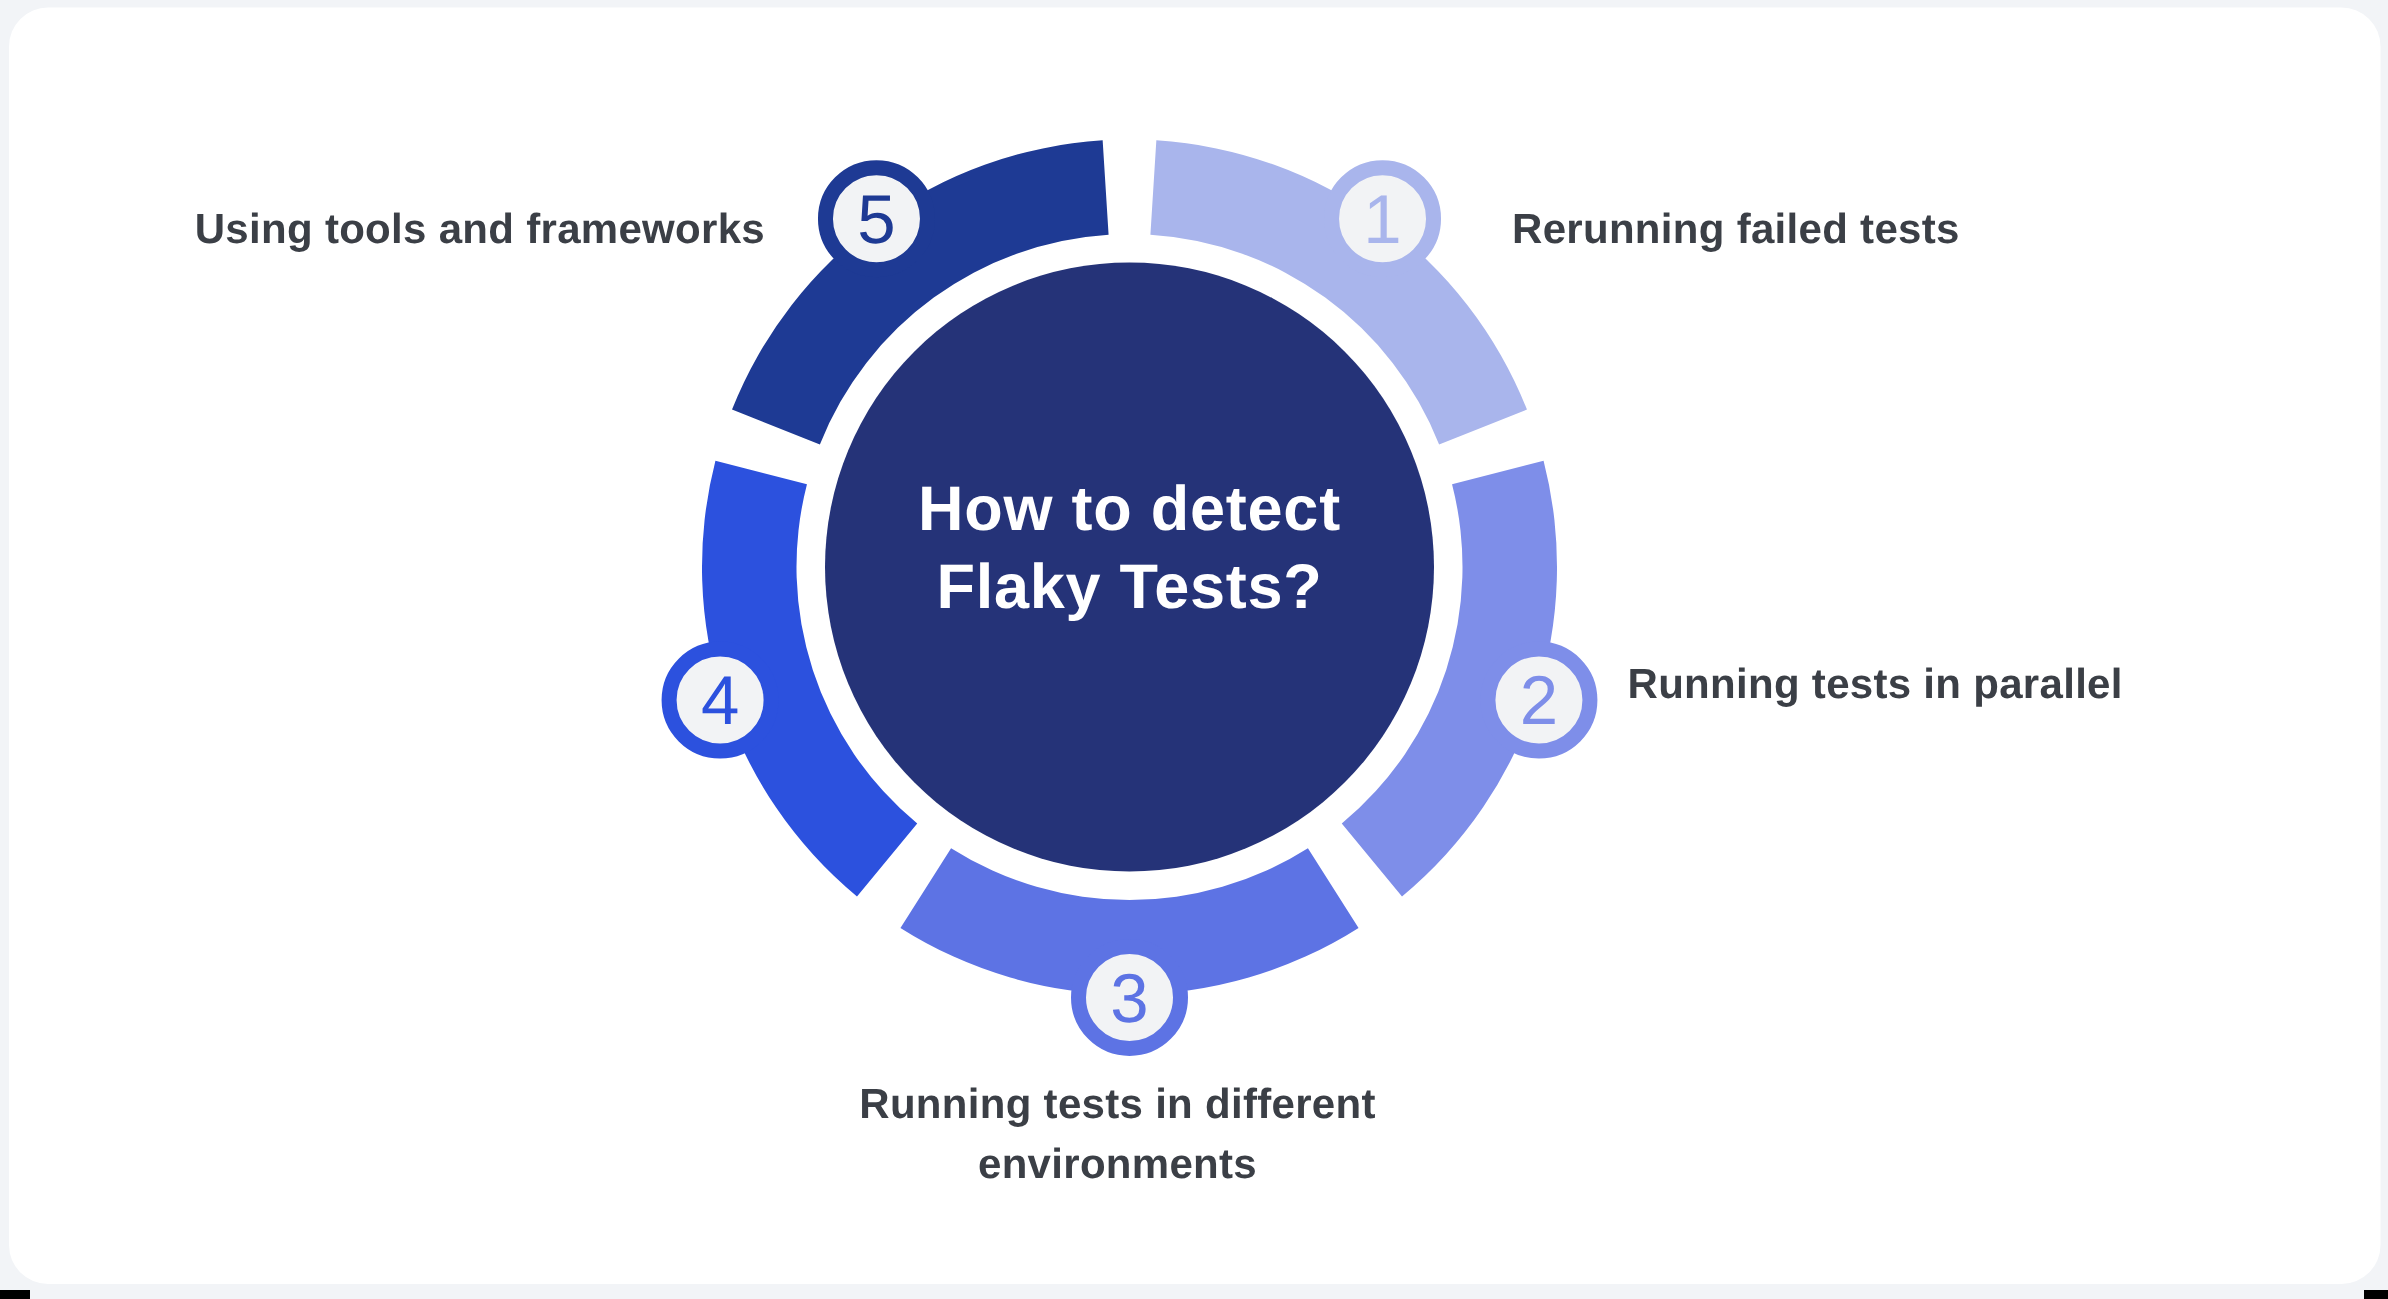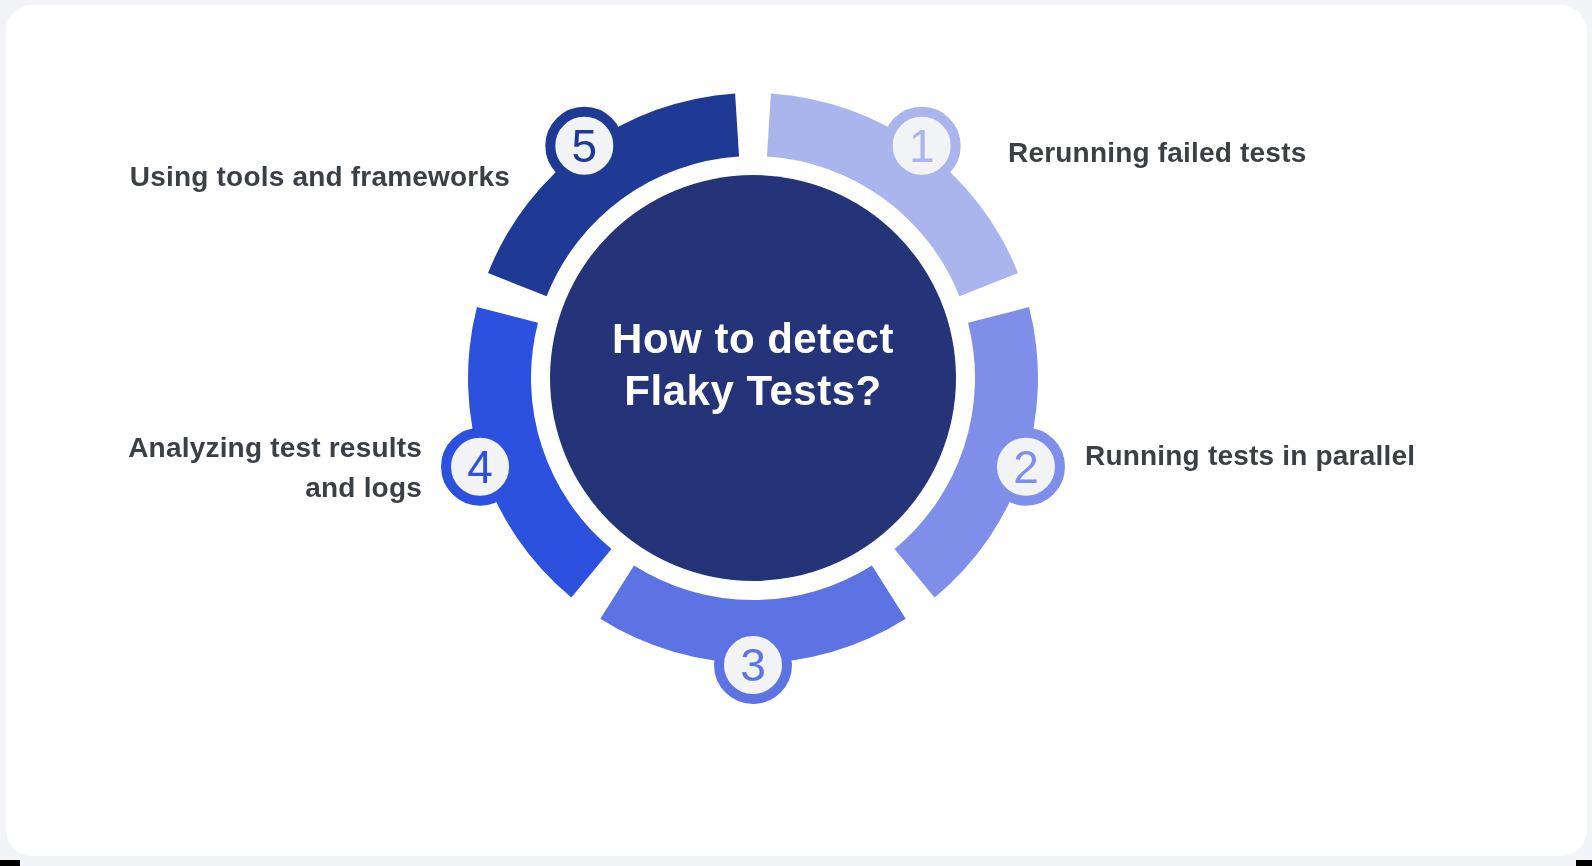--- a/index.html
+++ b/index.html
@@ -46,21 +46,21 @@
     font-size: 28px;
     font-weight: 700;
     line-height: 1.42;
     color: var(--label-color, #3b3f46);
     letter-spacing: 0.2px;
   }
   .l1 { left: 1008px; top: 153px; transform: translateY(-50%); white-space: nowrap; }
   .l2 { left: 1085px; top: 456px; transform: translateY(-50%); white-space: nowrap; }
   .l3 { left: 745px;  top: 756px; transform: translate(-50%,-50%); width: 470px; text-align: center; }
   .l4 { right: 1170px; top: 468px; transform: translateY(-50%); width: 350px; text-align: right; }
-  .l5 { right: 1082px; top: 153px; transform: translateY(-50%); white-space: nowrap; text-align: right; margin-top: 24px; }
+  .l5 { right: 1082px; top: 153px; transform: translateY(-50%); white-space: nowrap; text-align: right; }
   .corner-mark {
     position: absolute;
     bottom: 0;
     height: 6px;
     background: #000000;
   }
   .corner-mark.left  { left: 0;  width: 20px; }
   .corner-mark.right { right: 0; width: 16px; }
 </style>
 </head>
@@ -85,18 +85,18 @@
       <circle cx="0.00" cy="287.00" r="34" fill="#f2f3f5" stroke="#5d73e4" stroke-width="10"></circle>
       <text x="0.00" y="303.00" class="badge-num" fill="#5d73e4">3</text>
       <circle cx="-272.95" cy="88.69" r="34" fill="#f2f3f5" stroke="#2c51de" stroke-width="10"></circle>
       <text x="-272.95" y="104.69" class="badge-num" fill="#2c51de">4</text>
       <circle cx="-168.69" cy="-232.19" r="34" fill="#f2f3f5" stroke="#1e3a94" stroke-width="10"></circle>
       <text x="-168.69" y="-216.19" class="badge-num" fill="#1e3a94">5</text>
     </svg>
 
   <div class="label l1">Rerunning failed tests</div>
   <div class="label l2">Running tests in parallel</div>
-  <div class="label l4">Analyzing test results and logs</div>
+  <div class="label l3">Running tests in different environments</div>
   <div class="label l5">Using tools and frameworks</div>
 
   <div class="corner-mark left"></div>
   <div class="corner-mark right"></div>
 </div>
 
 </body></html>

